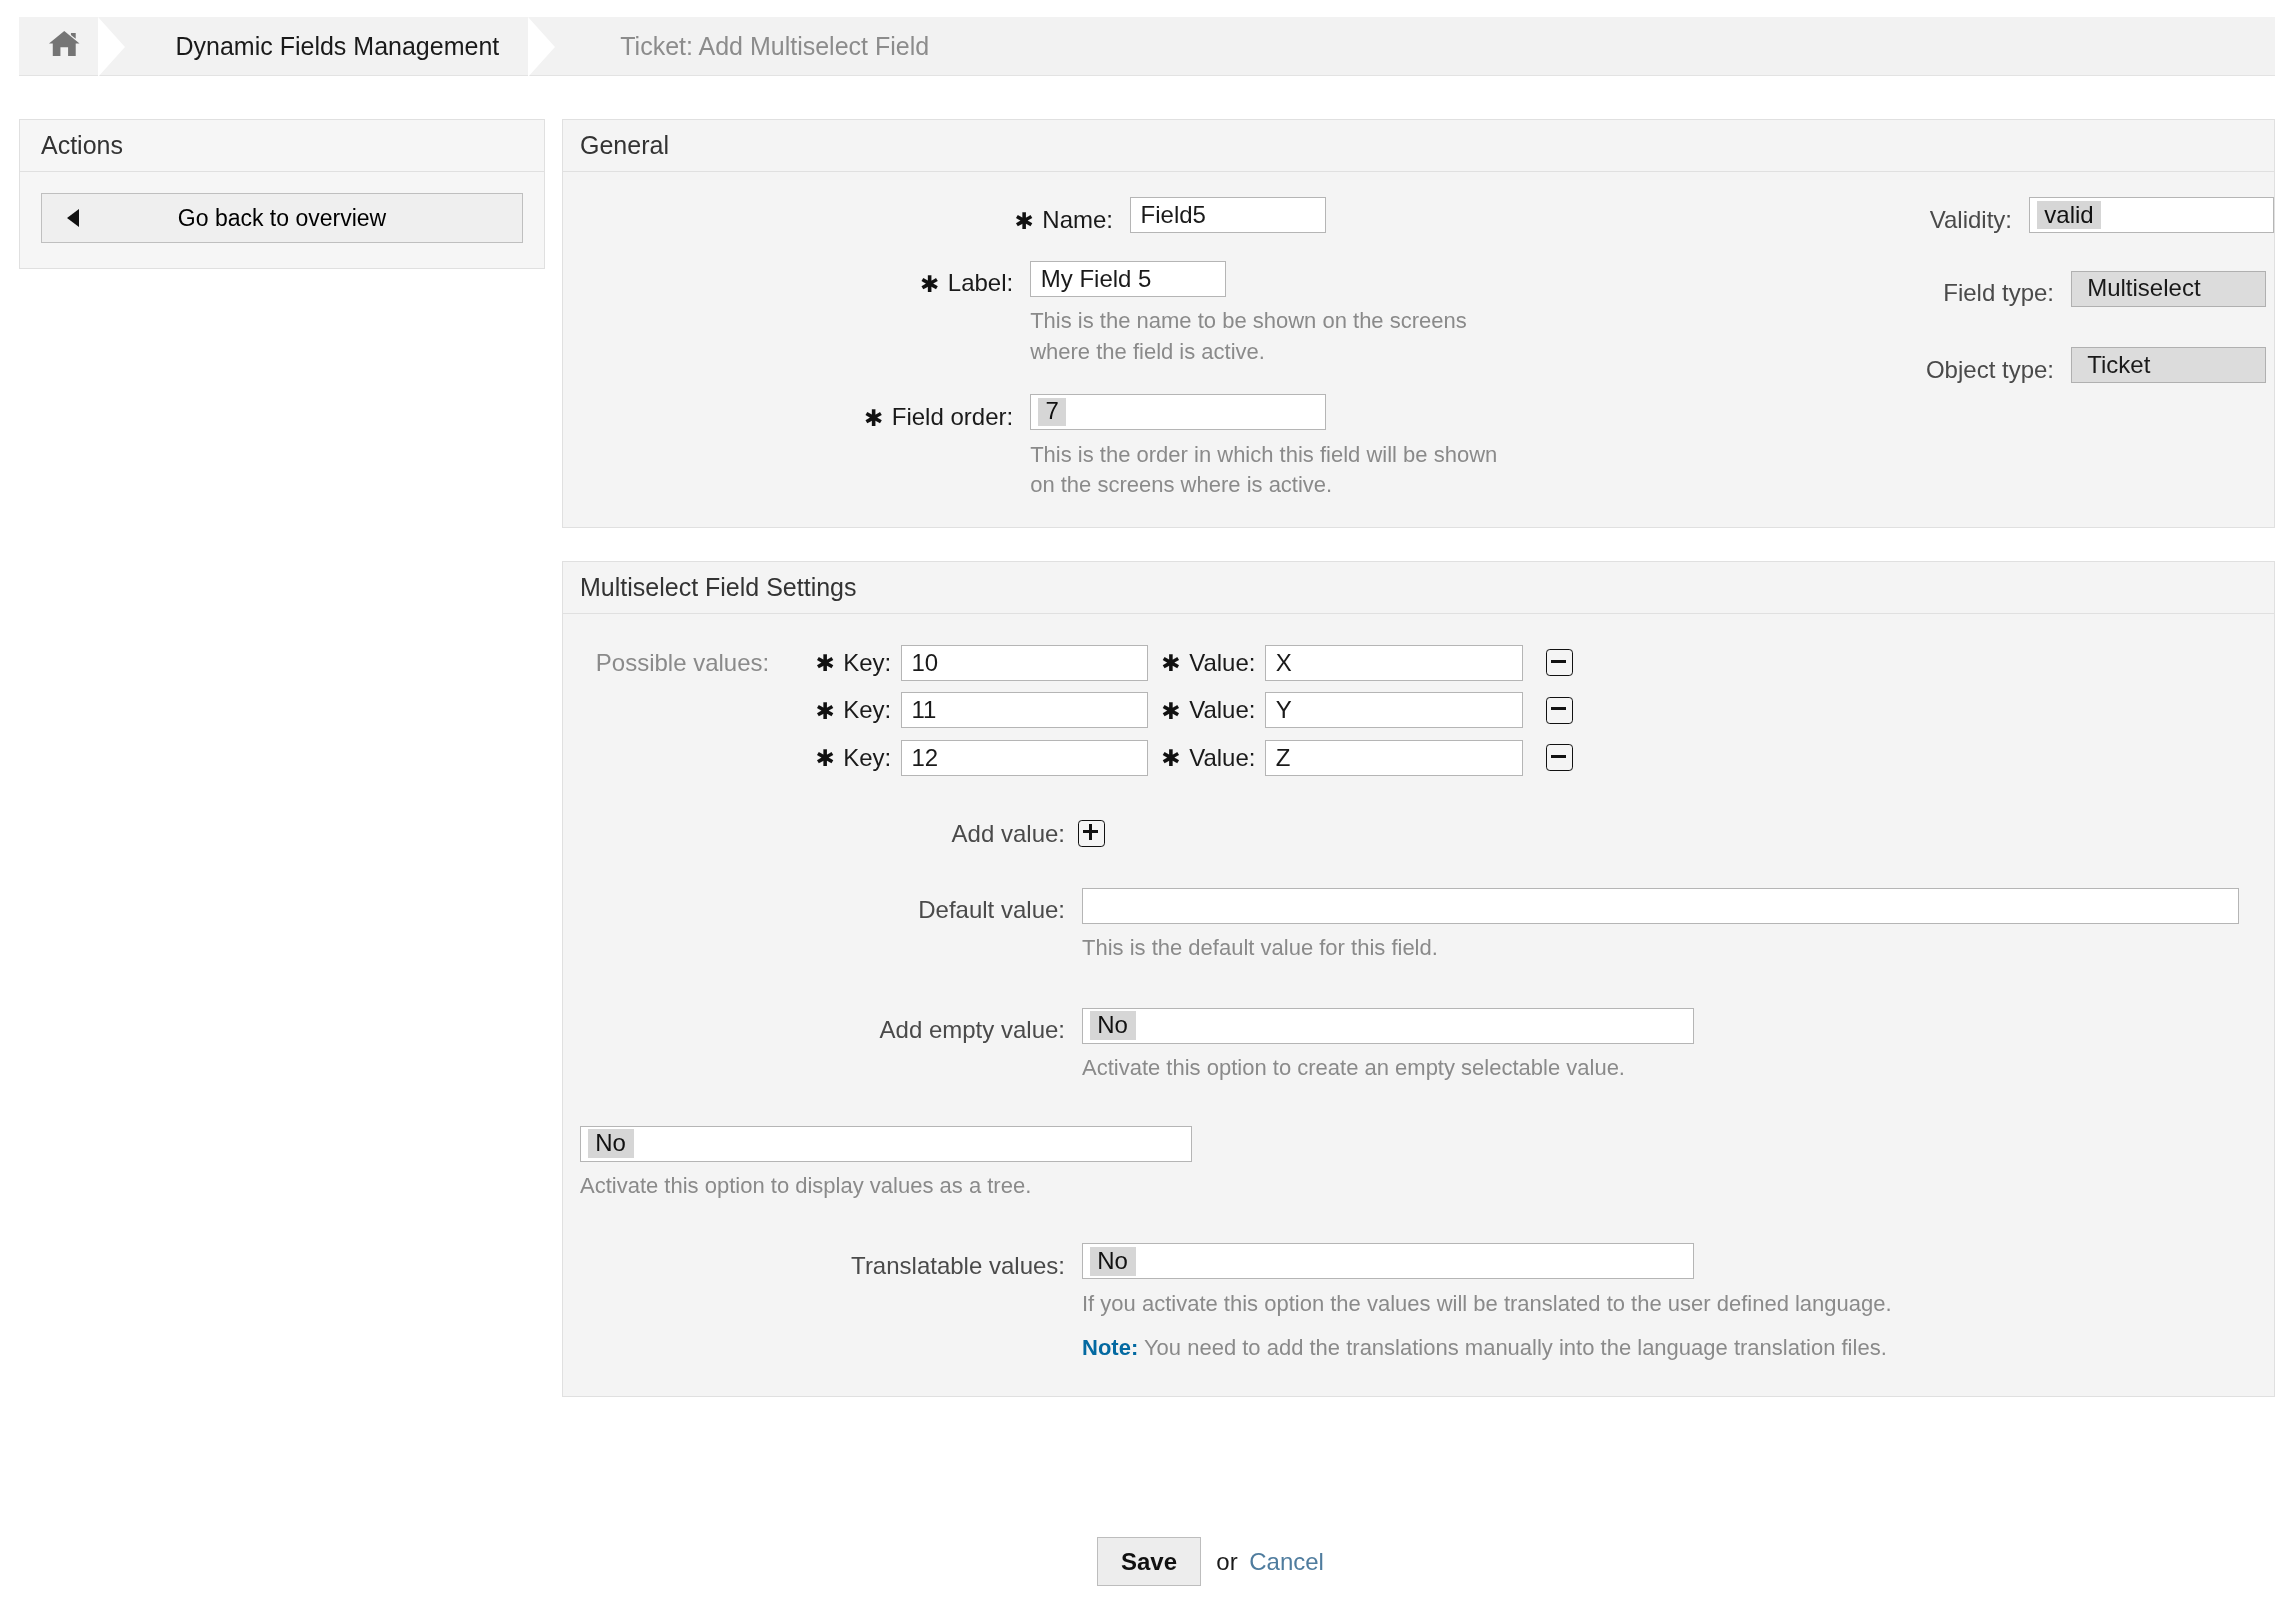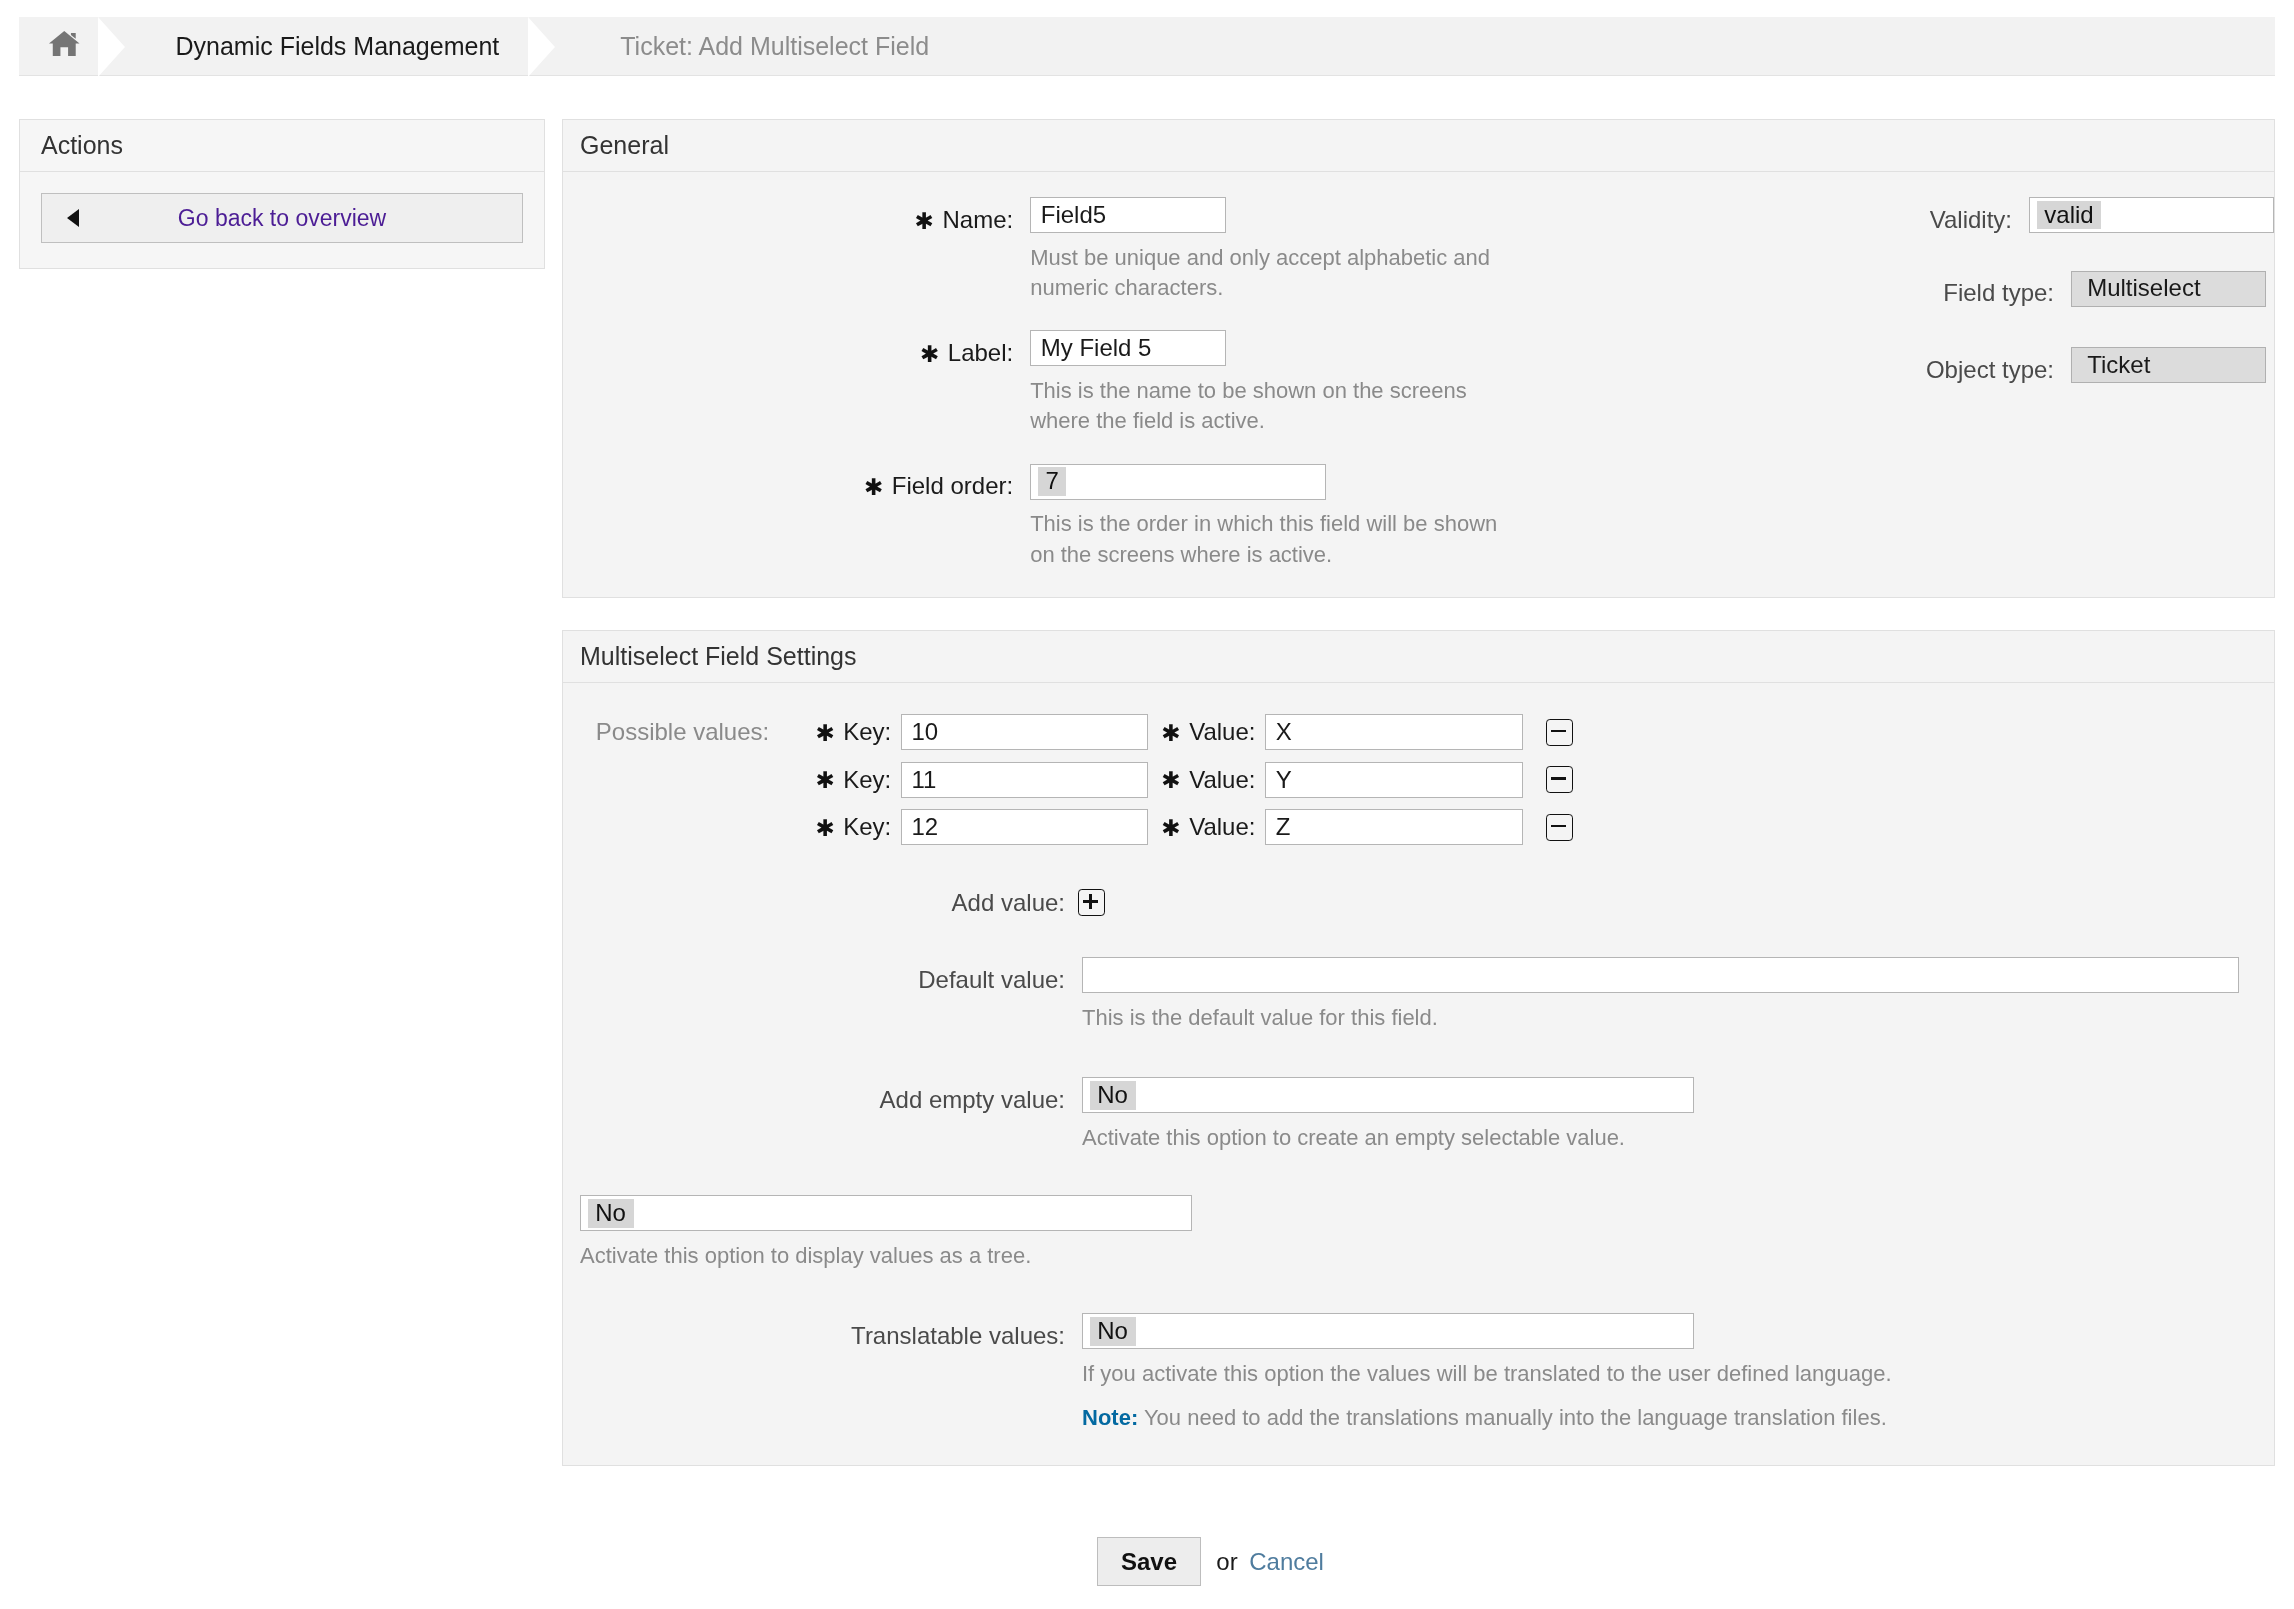--- a/index.html
+++ b/index.html
@@ -73,21 +73,21 @@
     background: #f6f6f6;
   }
   .sidebar-body { padding: 21px 21px 25px 21px; }
   .go-back-btn {
     width: 100%; height: 50px;
     background: #efefef;
     border: 1px solid #bfbfbf;
     display: flex; align-items: center;
     position: relative;
     cursor: pointer;
-    font-size: 23px; color: #4c1d95;
+    font-size: 23px; color: #000000;
   }
   .go-back-btn .caret {
     position: absolute; left: 25px; top: 50%;
     transform: translateY(-50%);
     width: 0; height: 0;
     border-top: 9.6px solid transparent;
     border-bottom: 9.6px solid transparent;
     border-right: 12.4px solid #111111;
   }
   .go-back-btn .lbl {
@@ -288,21 +288,20 @@
       <div class="cols">
 
         <div class="col col-left">
 
           <div class="frow">
             <div class="flabel dark" style="width:550px;">
               <span class="star">✱</span><span>Name:</span>
             </div>
             <div class="fctrl">
               <input class="txt" style="width: 196px;" value="Field5">
-              <div class="hint">Must be unique and only accept alphabetic and numeric characters.</div>
             </div>
           </div>
 
           <div class="frow" style="margin-top:27px;">
             <div class="flabel dark" style="width:550px;">
               <span class="star">✱</span><span>Label:</span>
             </div>
             <div class="fctrl">
               <input class="txt" style="width: 196px;" value="My Field 5">
               <div class="hint">This is the name to be shown on the screens where the field is active.</div>

